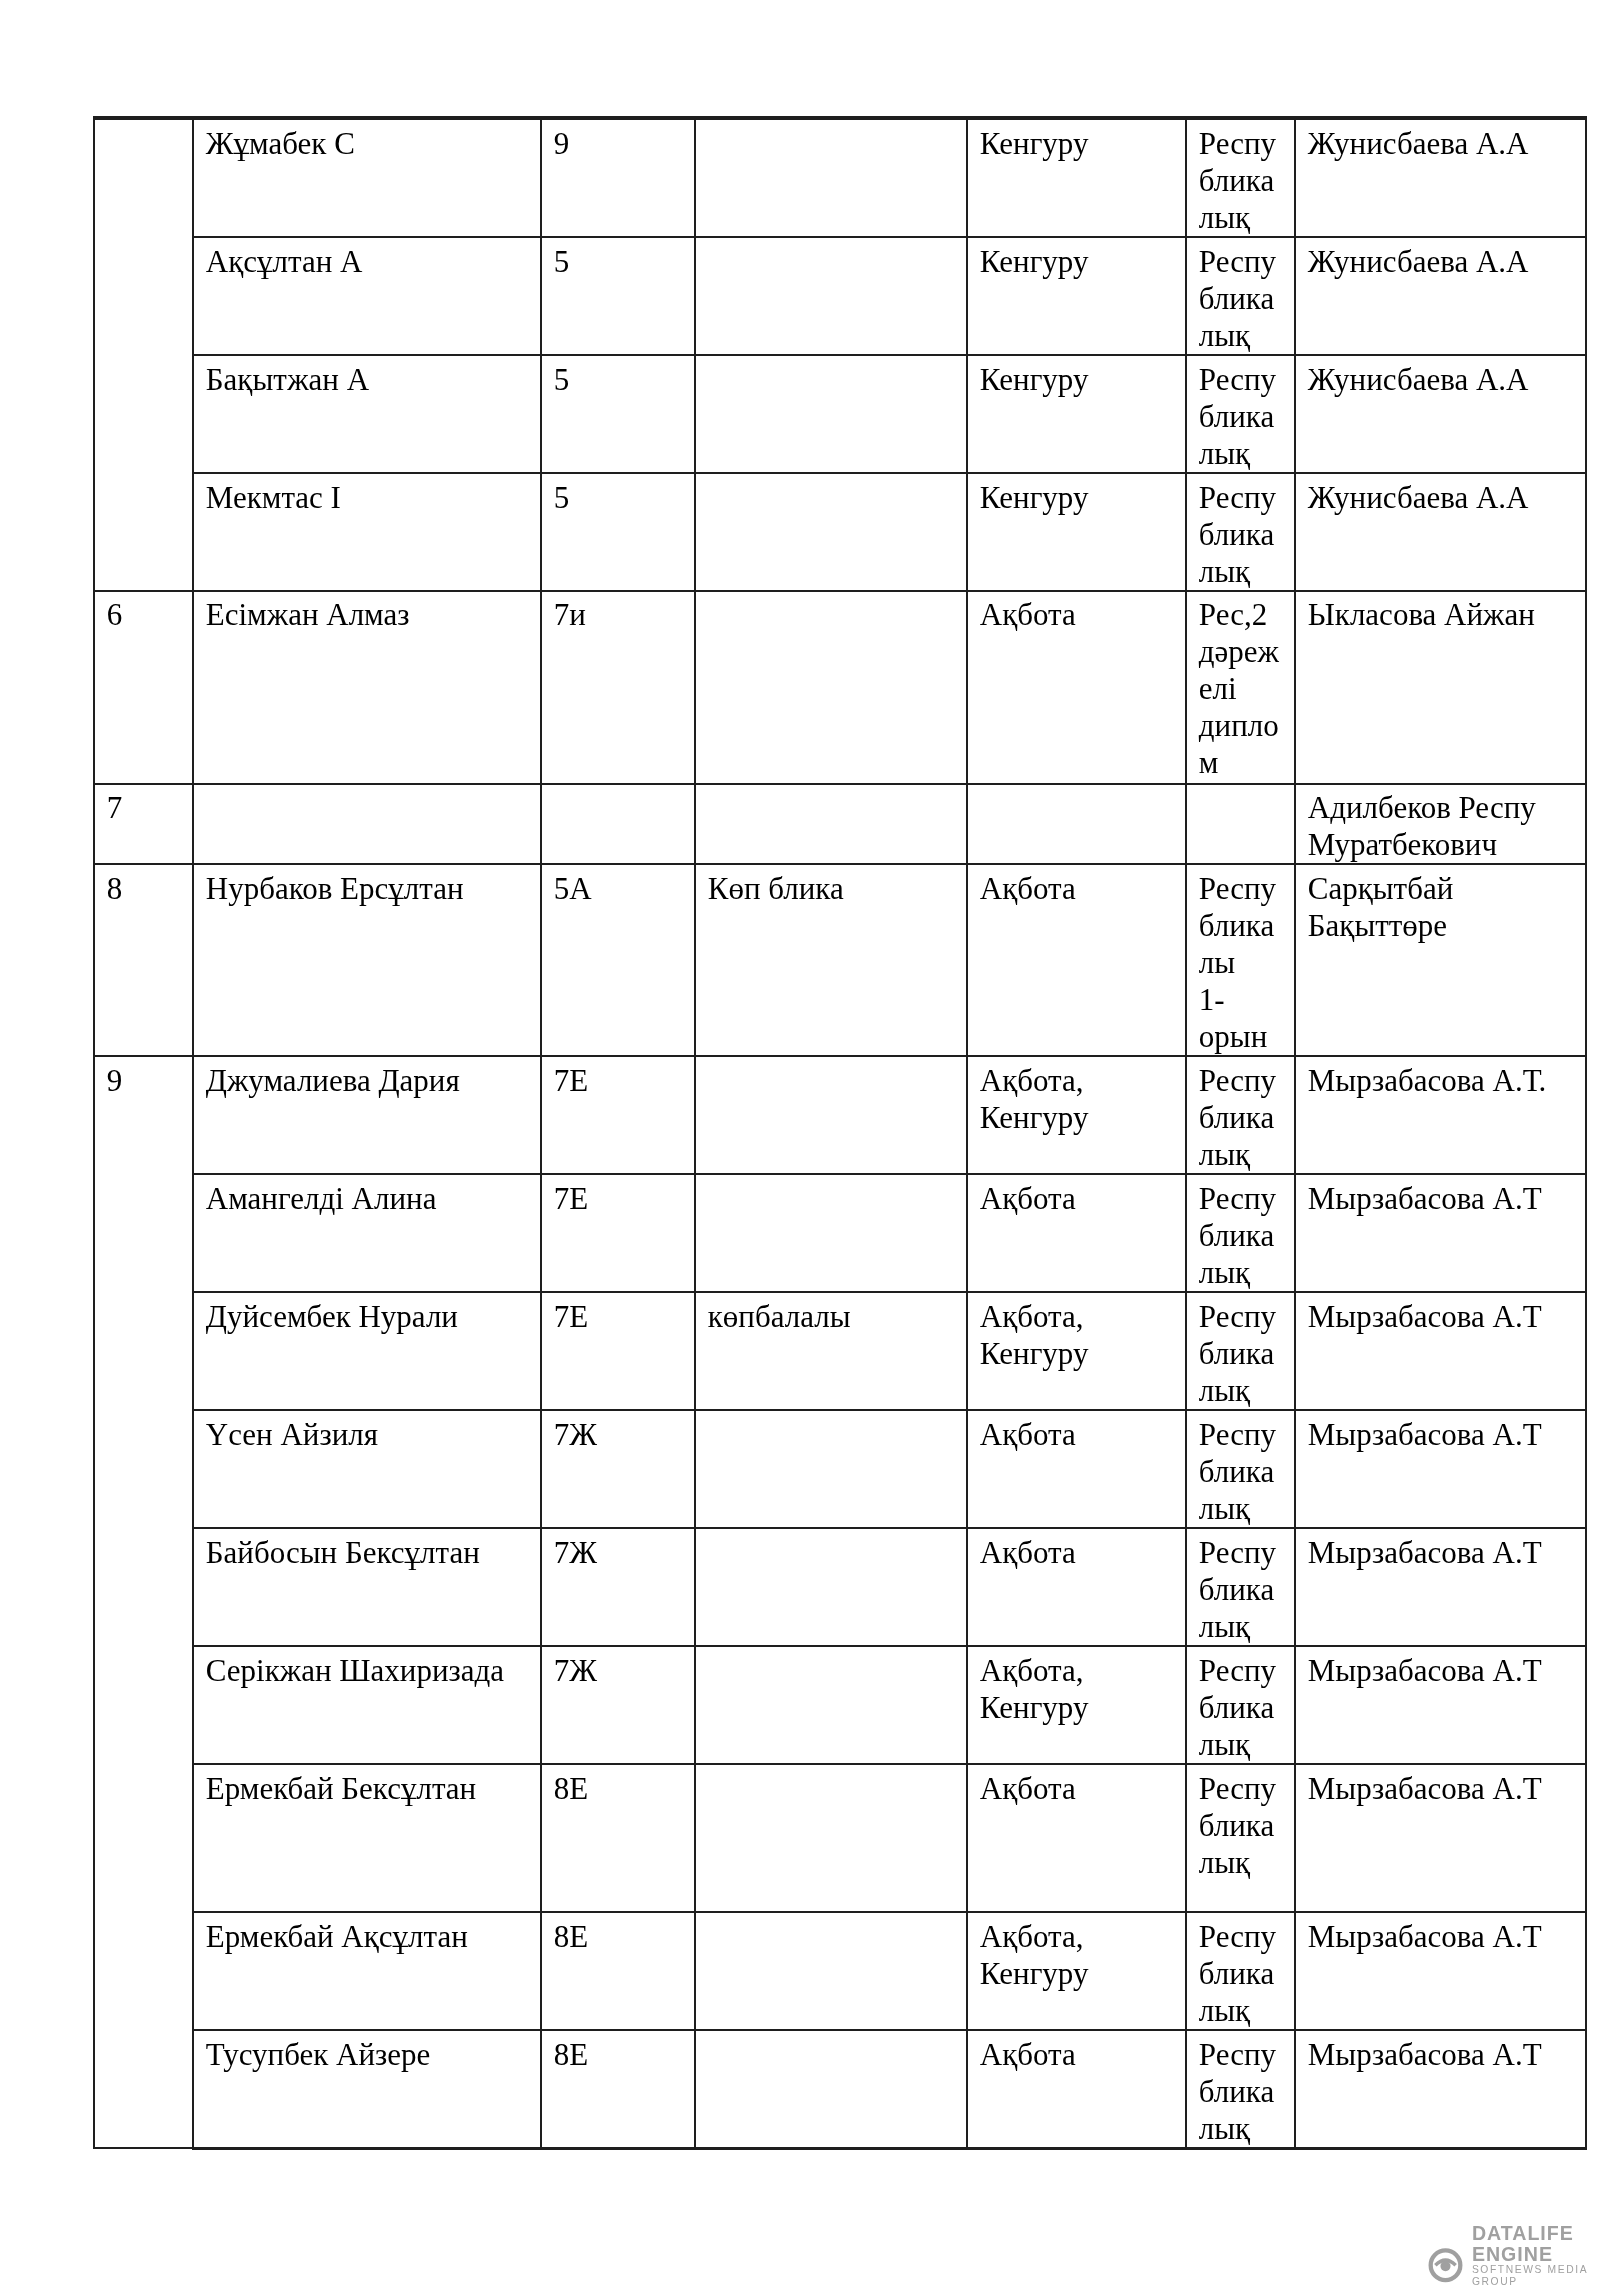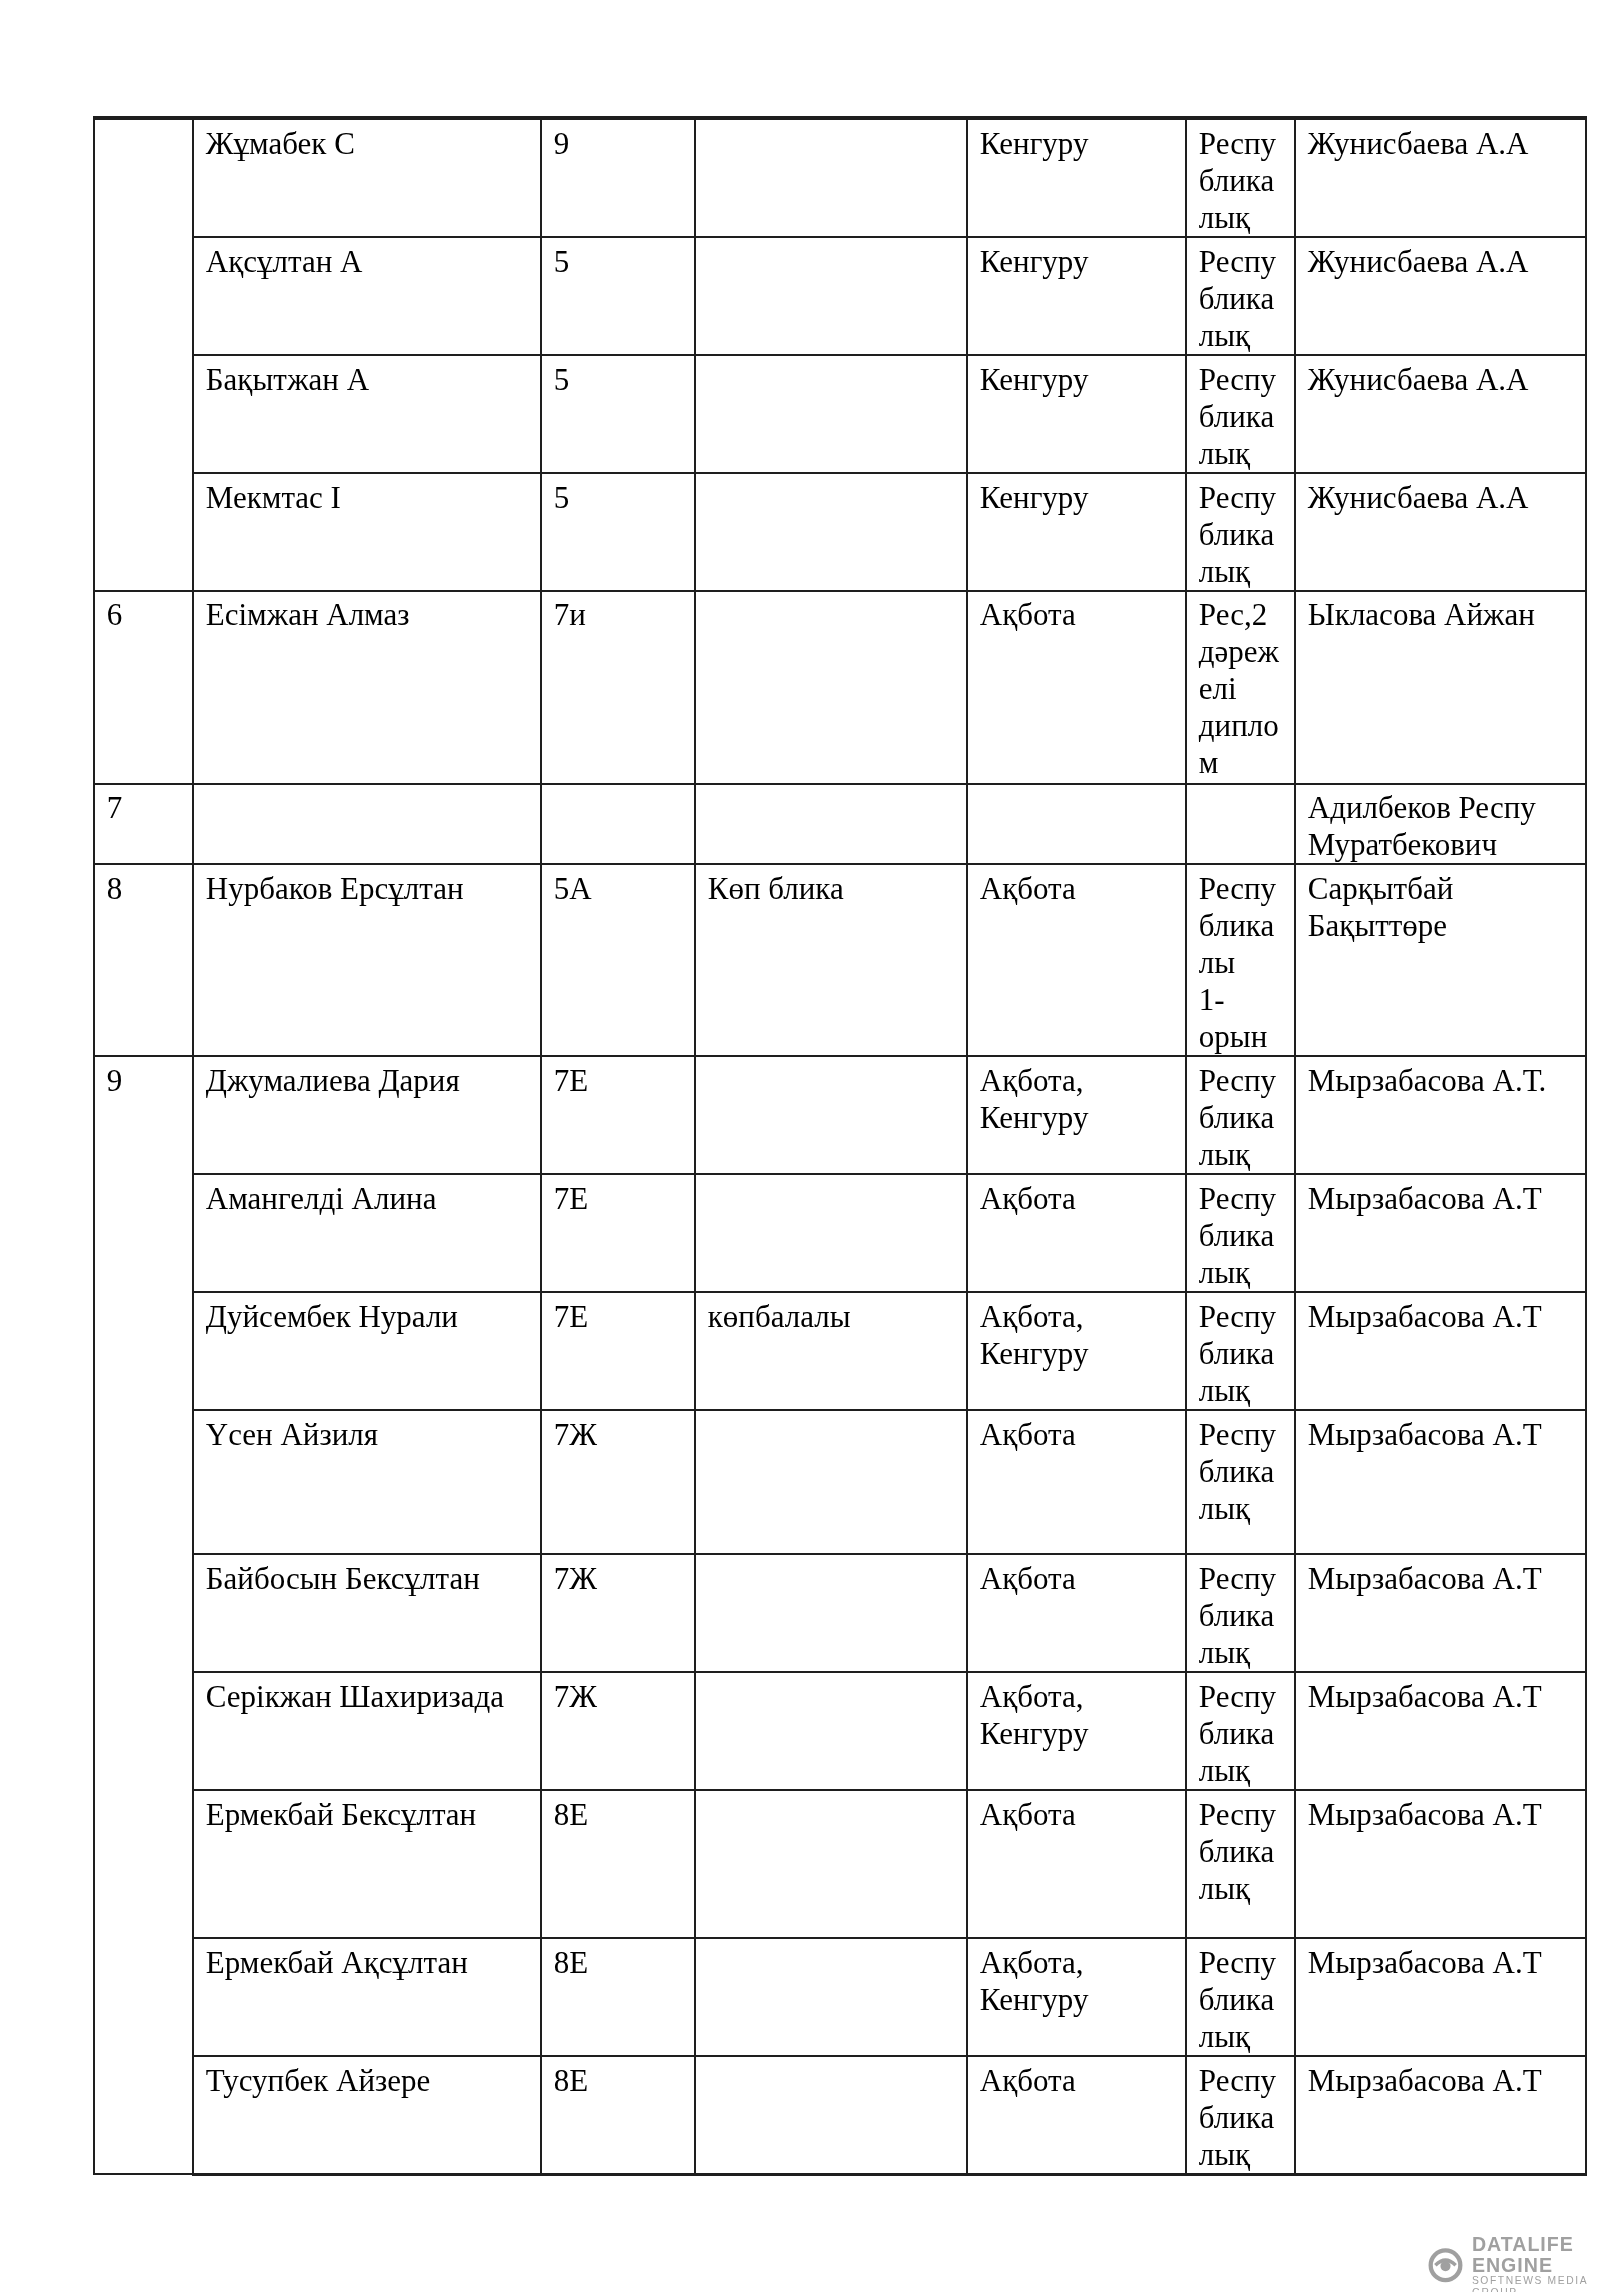--- a/index.html
+++ b/index.html
@@ -19,21 +19,21 @@
     font-size:31px;
     line-height:37px;
     overflow:hidden;
   }
   table.doc-table tr:first-child td{border-top-width:4.9px;}
   table.doc-table tr.last td{border-bottom-width:3.9px;}
   td.pre{white-space:pre-line;}
   td.sm{font-size:25.5px;line-height:33px;padding-top:8.8px;}
   .dle{
     position:absolute;left:1426px;top:2245px;width:196px;height:43px;
-    display:flex;align-items:center;
+    display:flex;align-items:flex-end;
     font-family:"Liberation Sans","DejaVu Sans",sans-serif;color:#a0a0a0;
   }
   .dle-icon{flex:0 0 auto;margin-right:6.9px;}
   .dle-title{font-size:19.6px;font-weight:bold;letter-spacing:1px;line-height:20.6px;}
   .dle-sub{font-size:10.3px;letter-spacing:1.6px;line-height:11.8px;}
 </style>
 </head>
 <body>
 
 <table class="doc-table">
@@ -151,21 +151,21 @@
     <td>Дуйсембек Нурали</td>
     <td>7Е</td>
     <td>көпбалалы</td>
     <td class="pre">Ақбота,
 Кенгуру</td>
     <td class="pre">Респу
 блика
 лық</td>
     <td class="pre">Мырзабасова А.Т</td>
   </tr>
-  <tr style="height:144px">
+  <tr style="height:118px">
     <td>Үсен Айзиля</td>
     <td>7Ж</td>
     <td></td>
     <td>Ақбота</td>
     <td class="pre">Респу
 блика
 лық</td>
     <td class="pre">Мырзабасова А.Т</td>
   </tr>
   <tr style="height:114px">

